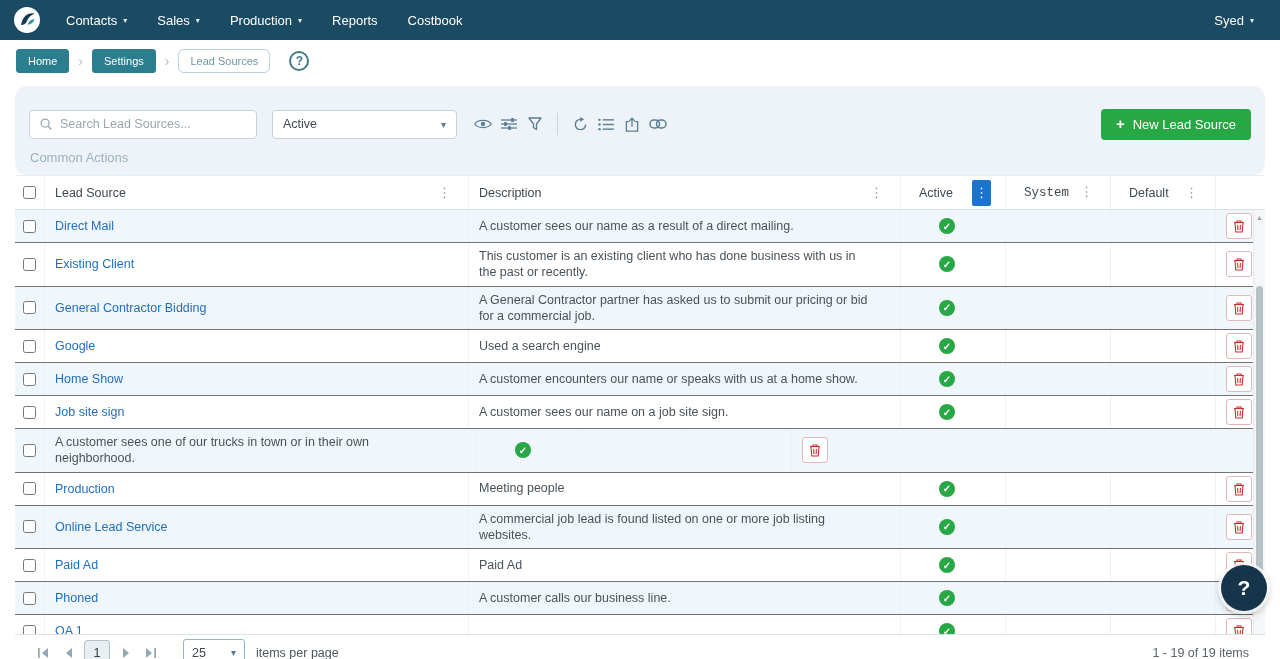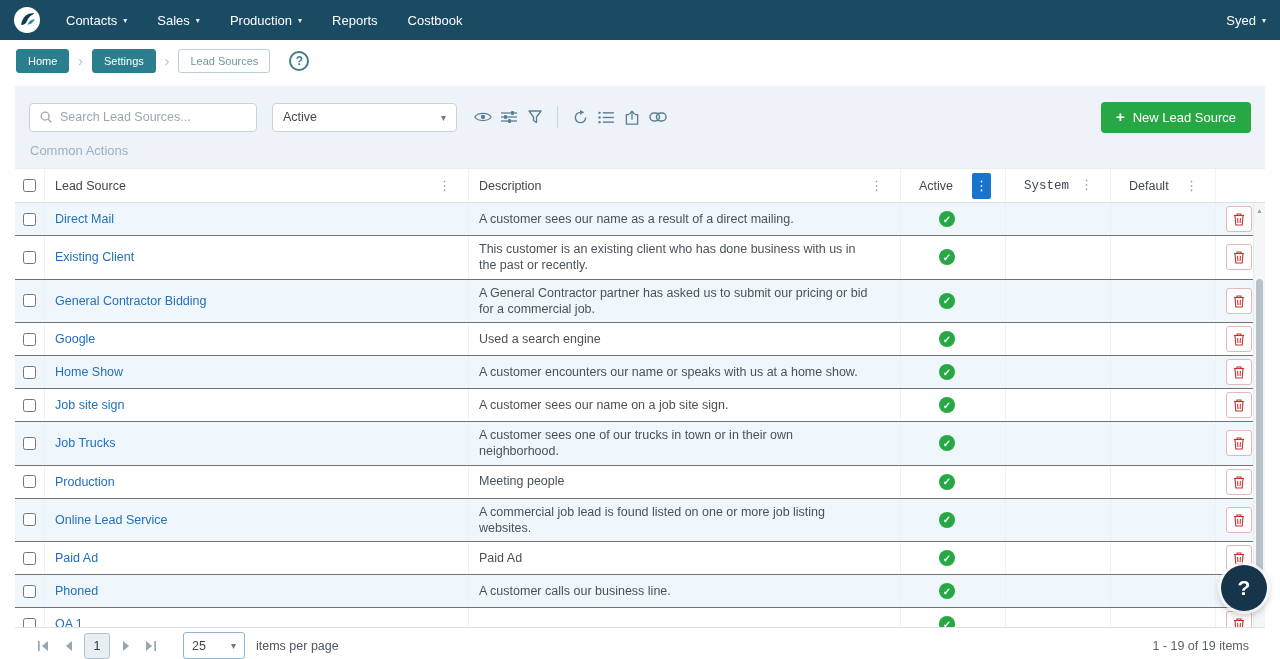--- a/index.html
+++ b/index.html
@@ -4,32 +4,32 @@
 <style>
   * { box-sizing: border-box; margin: 0; padding: 0; }
   html,body { width:1280px; height:659px; overflow:hidden; }
   body { font-family:"Liberation Sans", sans-serif; background:#fff; position:relative; }
 
   
   .topnav { height:40px; background:#1b4a63; display:flex; align-items:center; padding:0 14px; }
   .logo-wrap { margin-right:26px; display:flex; align-items:center; cursor:pointer; }
   .nav-item { color:#fff; font-size:13px; margin-right:30px; display:flex; align-items:center; gap:6px; cursor:pointer; white-space:nowrap; }
   .nav-caret { font-size:8px; opacity:.9; padding-top:1px; }
-  .nav-user { margin-left:auto; margin-right:0; }
+  .nav-user { margin-left:auto; margin-right:12px; }
 
   
   .breadcrumb-bar { height:42px; background:#fff; display:flex; align-items:center; padding:0 16px; gap:9px; }
   .crumb-btn { font-size:11px; padding:5px 11px; border-radius:3px; border:1px solid #2a7e8d; background:#2a7e8d; color:#fff; cursor:pointer; font-family:inherit; }
-  .crumb-btn.outline { background:#fff; border-color:#b9d2d8; color:#6d96a1; }
+  .crumb-btn.outline { background:#fff; border-color:#b9d2d8; color:#6d96a1;border-radius:6px; }
   .crumb-sep { color:#b4bcc3; font-size:14px; line-height:1; padding-top:0px; }
   .help-circle { width:20px; height:20px; border:2px solid #45798a; border-radius:50%; color:#45798a; font-weight:bold; font-size:12px; display:flex; align-items:center; justify-content:center; margin-left:10px; cursor:pointer; }
 
   
   .content { padding:0 15px; }
-  .toolbar-panel { background:#edf3f8; margin-top:4px; padding:16px 14px 3px; }
+  .toolbar-panel { background:#edf3f8; margin-top:4px; padding:23px 14px 3px;border-radius:12px; }
   .toolbar-row { display:flex; align-items:center; height:30px; }
   .search-box { width:228px; height:29px; background:#fff; border:1px solid #c7d2da; border-radius:4px; display:flex; align-items:center; padding:0 9px; gap:7px; }
   .search-box input { border:none; outline:none; flex:1; font-size:12.5px; color:#333; background:transparent; font-family:inherit; }
   .search-box input::placeholder { color:#9aa7b0; }
   .filter-select { width:185px; height:29px; margin-left:15px; background:#fff; border:1px solid #c7d2da; border-radius:4px; display:flex; align-items:center; justify-content:space-between; padding:0 10px; font-size:12.5px; color:#3f4850; cursor:pointer; }
   .sel-caret { color:#5c7d93; font-size:10px; }
   .tool-icons { display:flex; align-items:center; margin-left:13px; }
   .icon-btn { width:26px; height:26px; display:flex; align-items:center; justify-content:center; cursor:pointer; border-radius:3px; }
   .vdivider { width:1px; height:22px; background:#c9d4dc; margin:0 9px; }
   .new-btn { margin-left:auto; background:#28a745; color:#fff; border:none; border-radius:4px; height:31px; padding:0 15px; font-size:13px; cursor:pointer; display:flex; align-items:center; gap:8px; font-family:inherit; }
@@ -405,23 +405,20 @@
           </g>
         </svg>
       </button>
     </div>
   </div>
 
   <div class="trow alt">
     <div class="cell c-check">
       <input type="checkbox" style="">
     </div>
-    <div class="cell c-name">
-      <a class="lead-link">Job Trucks</a>
-    </div>
     <div class="cell c-desc">A customer sees one of our trucks in town or in their own neighborhood.</div>
     <div class="cell c-active">
       <span class="check-icon">✓</span>
     </div>
     <div class="cell c-system"></div>
     <div class="cell c-default"></div>
     <div class="cell c-actions">
       <button class="trash-btn">
         <svg width="12" height="14" viewBox="0 0 12 14">
           <g fill="none" stroke="#c9302c" stroke-width="1.1">

